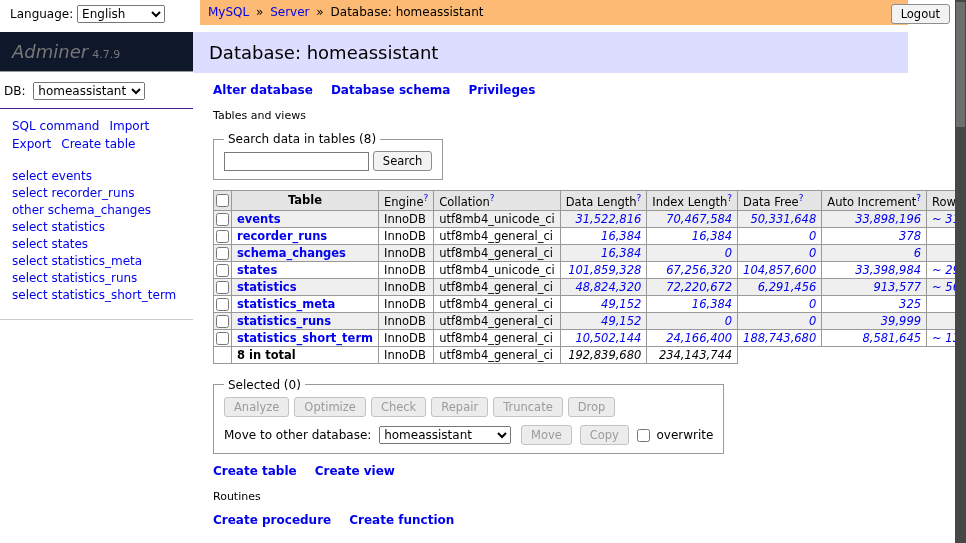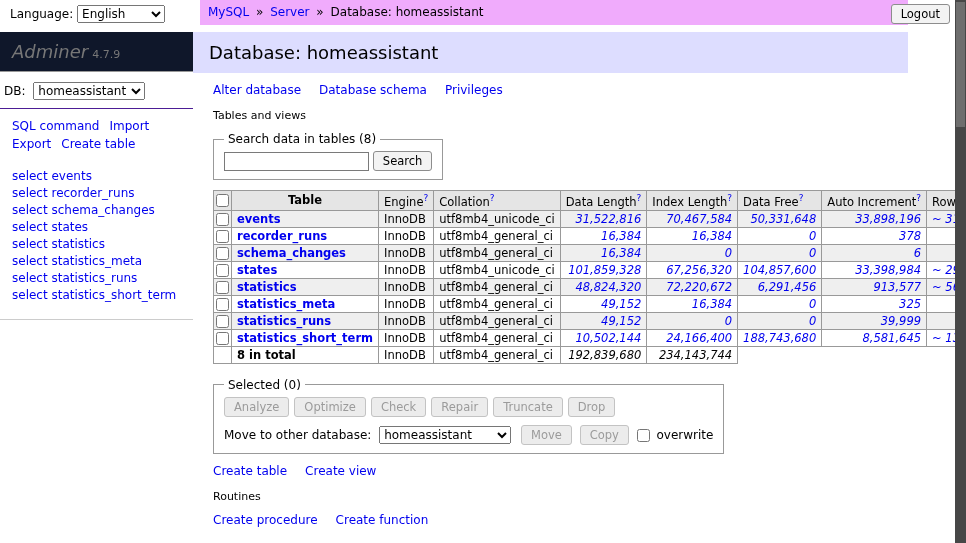--- a/index.html
+++ b/index.html
@@ -9,21 +9,21 @@
     background:#fff; color:#000;
     font-family:"DejaVu Sans", sans-serif; font-size:12px;
   }
   a { color:#0000ee; text-decoration:none; cursor:pointer; }
 
   
   .lang { position:absolute; top:5px; left:10px; }
   .lang select { width:88px; font-size:12px; }
   .breadcrumb {
     position:absolute; top:0; left:200px; width:708px; height:25px;
-    background:#f0abfc; line-height:25px; padding:0 8px; white-space:nowrap;
+    background:#fdba74; line-height:25px; padding:0 8px; white-space:nowrap;
   }
   .breadcrumb .sep { color:#000; margin:0 3px; }
   .logout { position:absolute; top:4px; right:16px; }
 
   
   button {
     font-family:inherit; font-size:11.5px; color:#000;
     background:#f3f3f3; border:1px solid #8d8d8d; border-radius:3px;
     padding:2px 9px; cursor:pointer;
   }
@@ -48,21 +48,21 @@
   .side-actions a { display:inline-block; margin:2px 10px 2px 0; }
   .table-links { list-style:none; margin:0; padding:4px 12px 14px; border-bottom:1px solid #ccc; }
   .table-links li { margin:2px 0; line-height:1.25; }
 
   
   .main { position:absolute; left:193px; top:32px; width:715px; }
   .main h2 {
     margin:0 0 10px; padding:10px 16px; background:#ddddff;
     font-weight:normal; font-size:18px;
   }
-  p.links { margin:10px 0 6px 20px; }
+  p.links { margin:10px 0 6px 20px;font-weight:bold; }
   p.links a { margin-right:18px; }
   .main h3 { margin:12px 0 8px 20px; font-size:11px; font-weight:400; }
 
   fieldset {
     border:1px solid #999; margin:2px 0 0 20px; padding:5px 10px 8px;
     display:inline-block;
   }
   legend { padding:0 4px; font-size:12px; }
 
   
@@ -117,23 +117,23 @@
   <div class="db-row">
     <span>DB:</span>
     <select>
       <option>homeassistant</option>
     </select>
   </div>
   <p class="side-actions" id="side-actions"><a>SQL command</a><a>Import</a><a>Export</a><a>Create table</a></p>
   <ul class="table-links" id="table-links">
       <li><a>select events</a></li>
       <li><a>select recorder_runs</a></li>
-      <li><a>select schema_changes</a></li>
+      <li><a>other schema_changes</a></li>
+      <li><a>select statistics</a></li>
       <li><a>select states</a></li>
-      <li><a>select statistics</a></li>
       <li><a>select statistics_meta</a></li>
       <li><a>select statistics_runs</a></li>
       <li><a>select statistics_short_term</a></li>
     </ul>
 </div>
 
 <div class="main">
   <h2>Database: homeassistant</h2>
 
   <p class="links" id="top-links"><a>Alter database</a><a>Database schema</a><a>Privileges</a></p>

